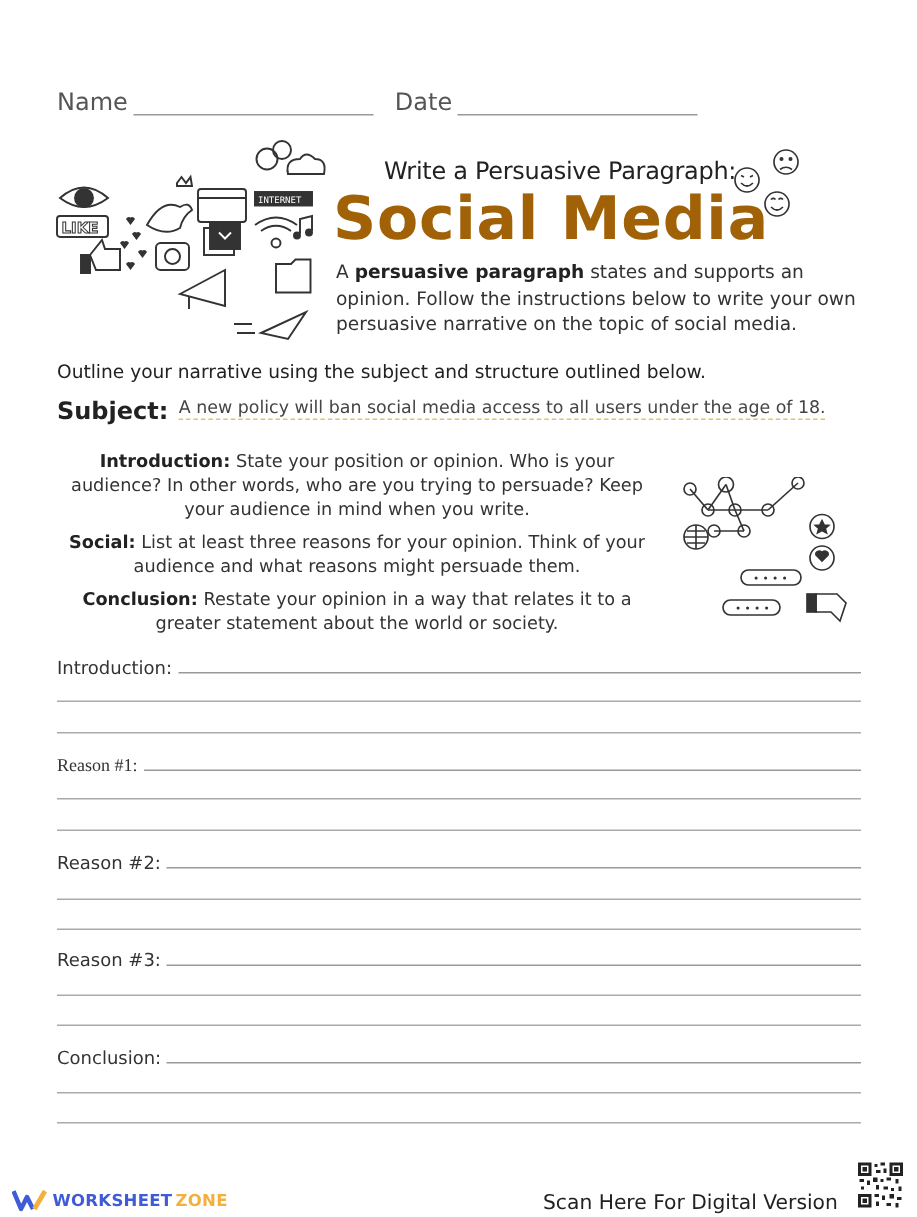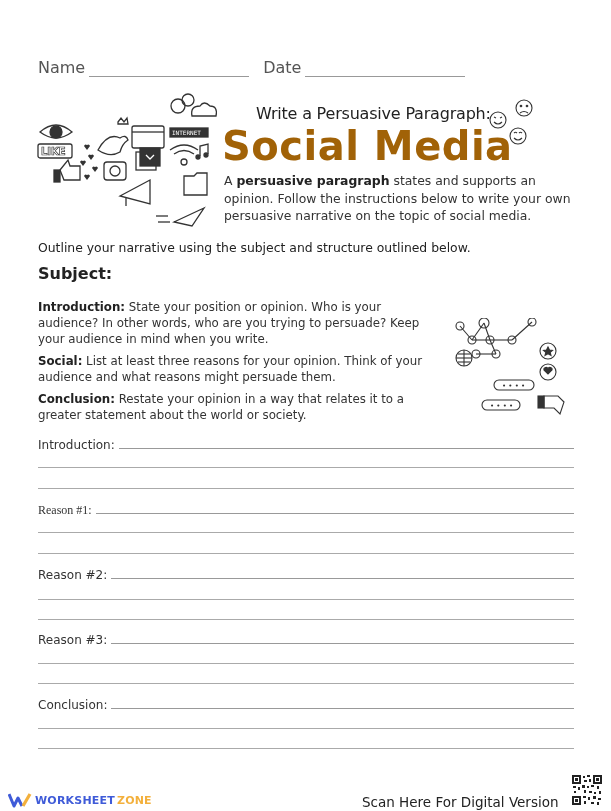--- a/index.html
+++ b/index.html
@@ -9,21 +9,21 @@
   .name-date { top:58px; left:38px; font-size:16px; color:#555; display:flex; align-items:flex-end; }
   .name-date .line { display:inline-block; border-bottom:1px solid #999; height:12px; }
   .sub-title { top:104px; left:224px; font-size:16px; color:#222; letter-spacing:-0.2px;margin-left:32px; }
   .main-title { top:122px; left:222px; font-size:40px; font-weight:bold; color:#a16207; letter-spacing:0.5px; line-height:48px; }
   .intro { top:172px; left:224px; width:350px; font-size:12.4px; line-height:17.6px; color:#333; }
   .intro b { font-weight:bold; color:#222; }
   .outline { top:240px; left:38px; font-size:12.4px; color:#222; }
   .subject { top:264px; left:38px; display:flex; align-items:flex-start; }
   .subject .lbl { font-size:16px; font-weight:bold; color:#222; margin-right:7px; }
   .subject .txt { font-size:11.6px; color:#444; border-bottom:1px dashed #d9c66b; padding-bottom:1px; }
-  .instr { left:38px; width:400px; font-size:11.8px; line-height:16px; color:#333; }
+  .instr { left:38px; width:400px; font-size:11.8px; line-height:16px; color:#333;text-align:center; }
   .instr b { color:#222; }
   .write-row { left:38px; width:536px; height:18px; display:flex; align-items:flex-end; }
   .write-row .lbl { font-size:12px; color:#333; margin-right:4px; white-space:nowrap; line-height:14px; }
   .write-row .ln { flex:1; border-bottom:1px solid #999; height:1px; margin-bottom:3px; }
   .blank { left:38px; width:536px; border-bottom:1px solid #aaa; height:0; }
   .footer-logo { top:792px; left:8px; display:flex; align-items:center; font-size:11px; font-weight:bold; letter-spacing:0.2px; }
   .scan { top:794px; left:362px; font-size:13.5px; color:#222; }
   svg { display:block; }
 </style>
 </head>
@@ -131,20 +131,21 @@
       </g>
   </svg>
 </div>
 
 <div class="abs intro"><span>A </span><b>persuasive paragraph</b><span> states and supports an opinion. Follow the instructions below to write your own persuasive narrative on the topic of social media.</span></div>
 
 <div class="abs outline">Outline your narrative using the subject and structure outlined below.</div>
 
 <div class="abs subject">
   <span class="lbl">Subject:</span>
+  <span class="txt">A new policy will ban social media access to all users under the age of 18.</span>
 </div>
 
 <div class="abs instr" style="top:299px;"><b>Introduction:</b><span> State your position or opinion. Who is your audience? In other words, who are you trying to persuade? Keep your audience in mind when you write.</span></div>
 <div class="abs instr" style="top:353px;"><b>Social:</b><span> List at least three reasons for your opinion. Think of your audience and what reasons might persuade them.</span></div>
 <div class="abs instr" style="top:391px;"><b>Conclusion:</b><span> Restate your opinion in a way that relates it to a greater statement about the world or society.</span></div>
 
 <div class="abs" style="top:318px;left:452px;">
   <svg width="125" height="105" viewBox="0 0 125 105" fill="none" stroke="#333" stroke-width="1.1">
     <g>
       <line x1="8" y1="8" x2="20" y2="22"></line>

